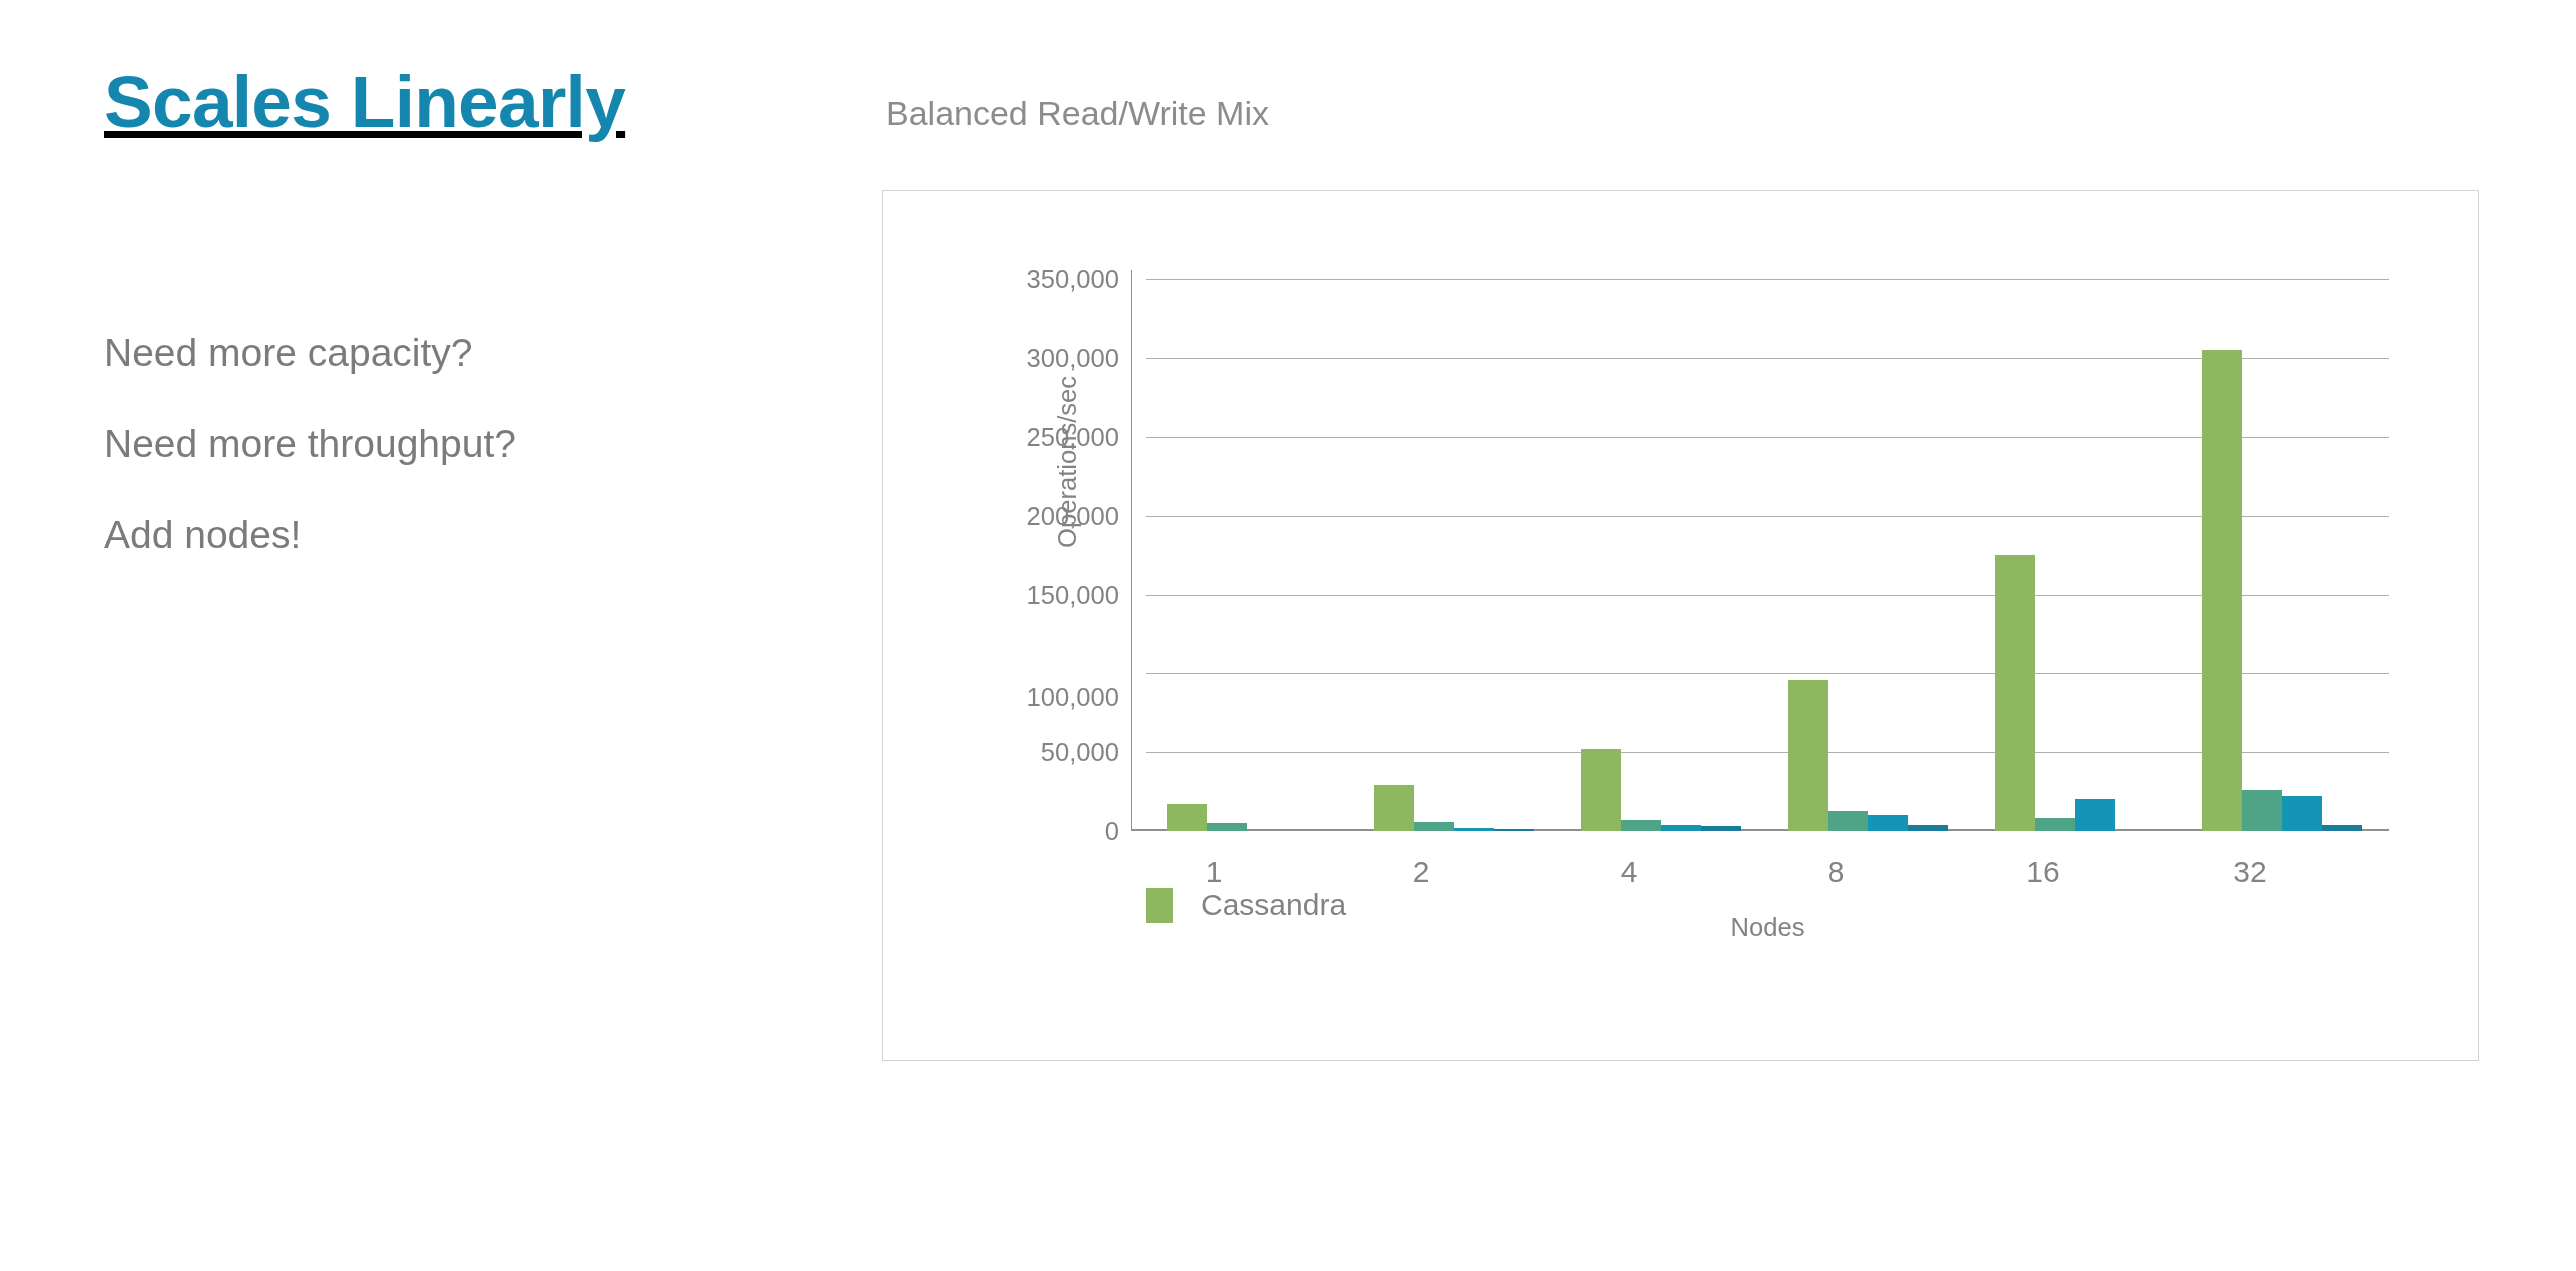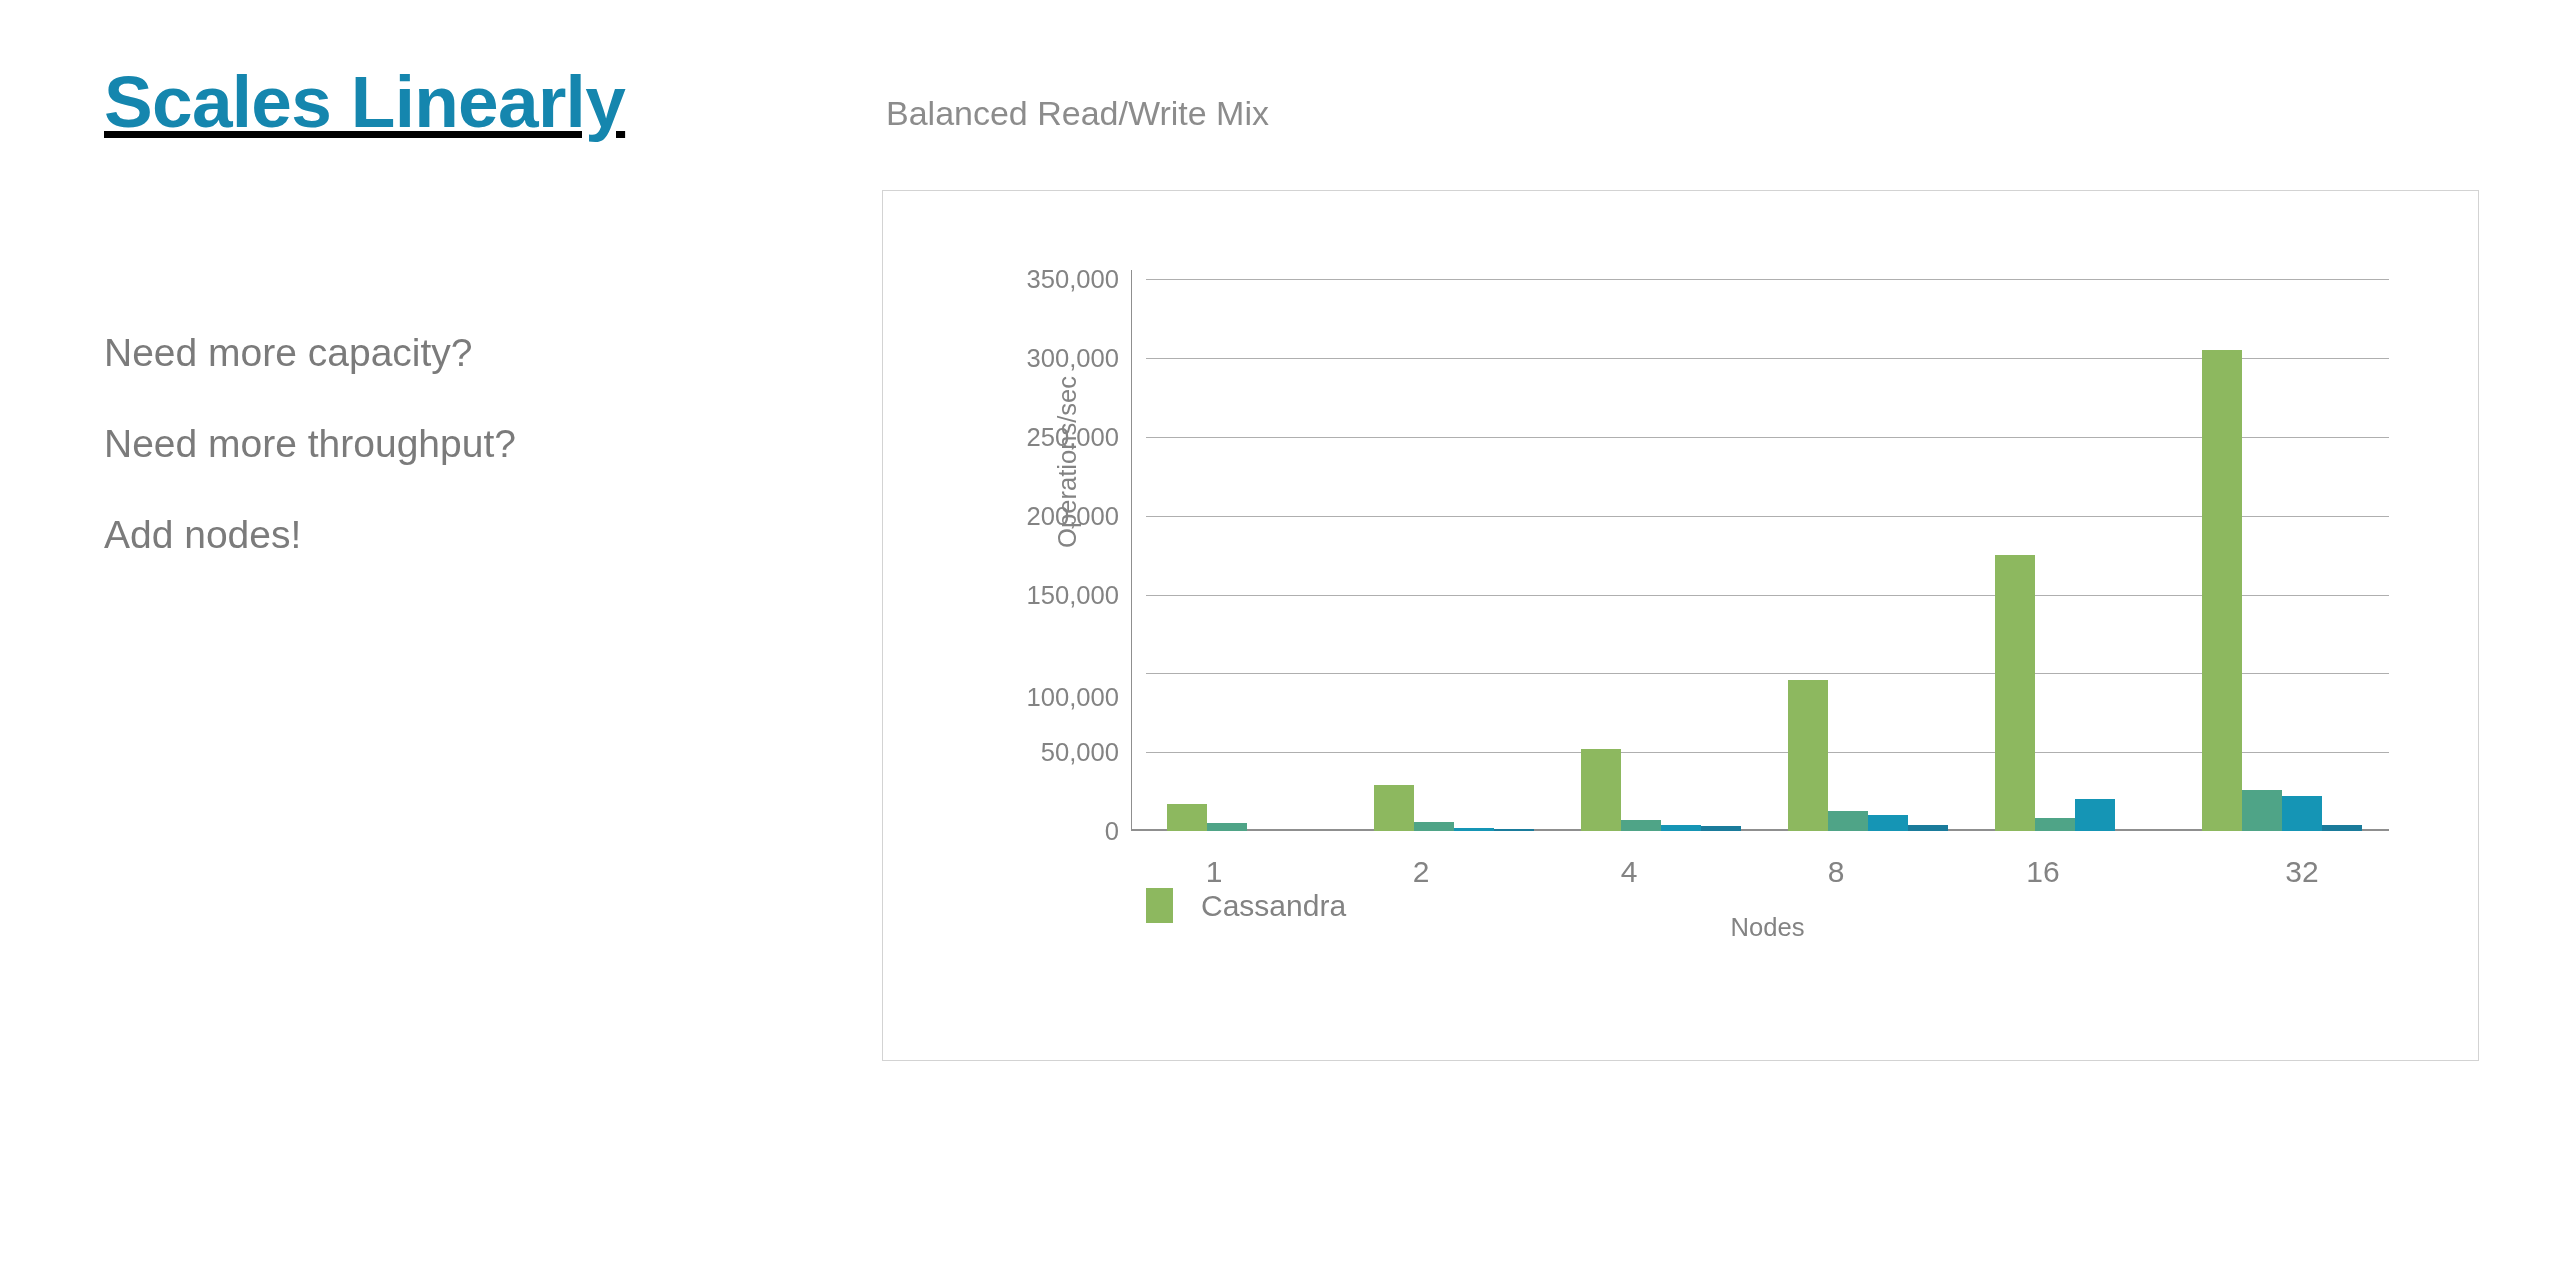--- a/index.html
+++ b/index.html
@@ -156,21 +156,21 @@
   
   #chart-legend {
     position: absolute;
     left: 263px;
     top: 697px;
     display: flex;
     align-items: center;
   }
   .legend-item {
     display: flex;
-    align-items: center;
+    align-items: flex-start;
     margin-right: 32px;
   }
   .legend-swatch {
     width: 27px;
     height: 35px;
     margin-right: 28px;
   }
   .legend-label {
     font-size: 30px;
     color: #838383;
@@ -254,21 +254,21 @@
           <div class="bar" title="series 3: 22,000" style="height: 35px; background: rgb(21, 149, 181);"></div>
           <div class="bar" title="series 4: 4,000" style="height: 6.3px; background: rgb(26, 123, 155);"></div>
         </div>
       </div>
     <div id="x-tick-labels">
         <div class="x-tick-label" style="left: 68px;">1</div>
         <div class="x-tick-label" style="left: 275px;">2</div>
         <div class="x-tick-label" style="left: 483px;">4</div>
         <div class="x-tick-label" style="left: 690px;">8</div>
         <div class="x-tick-label" style="left: 897px;">16</div>
-        <div class="x-tick-label" style="left: 1156px;">32</div>
+        <div class="x-tick-label" style="left: 1104px;">32</div>
       </div>
     <div id="x-axis-title">Nodes</div>
   </div>
 
   <div id="chart-legend">
       <div class="legend-item">
         <span class="legend-swatch" style="background: rgb(141, 184, 95);"></span>
         <span class="legend-label">Cassandra</span>
       </div>
     </div>

